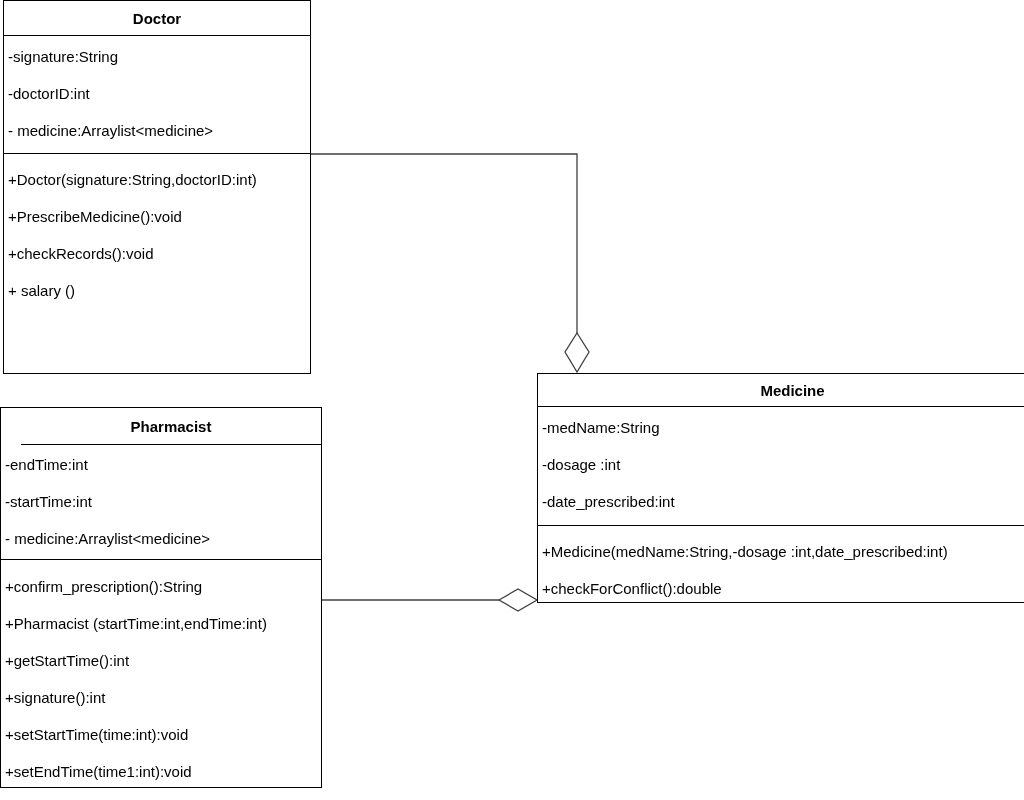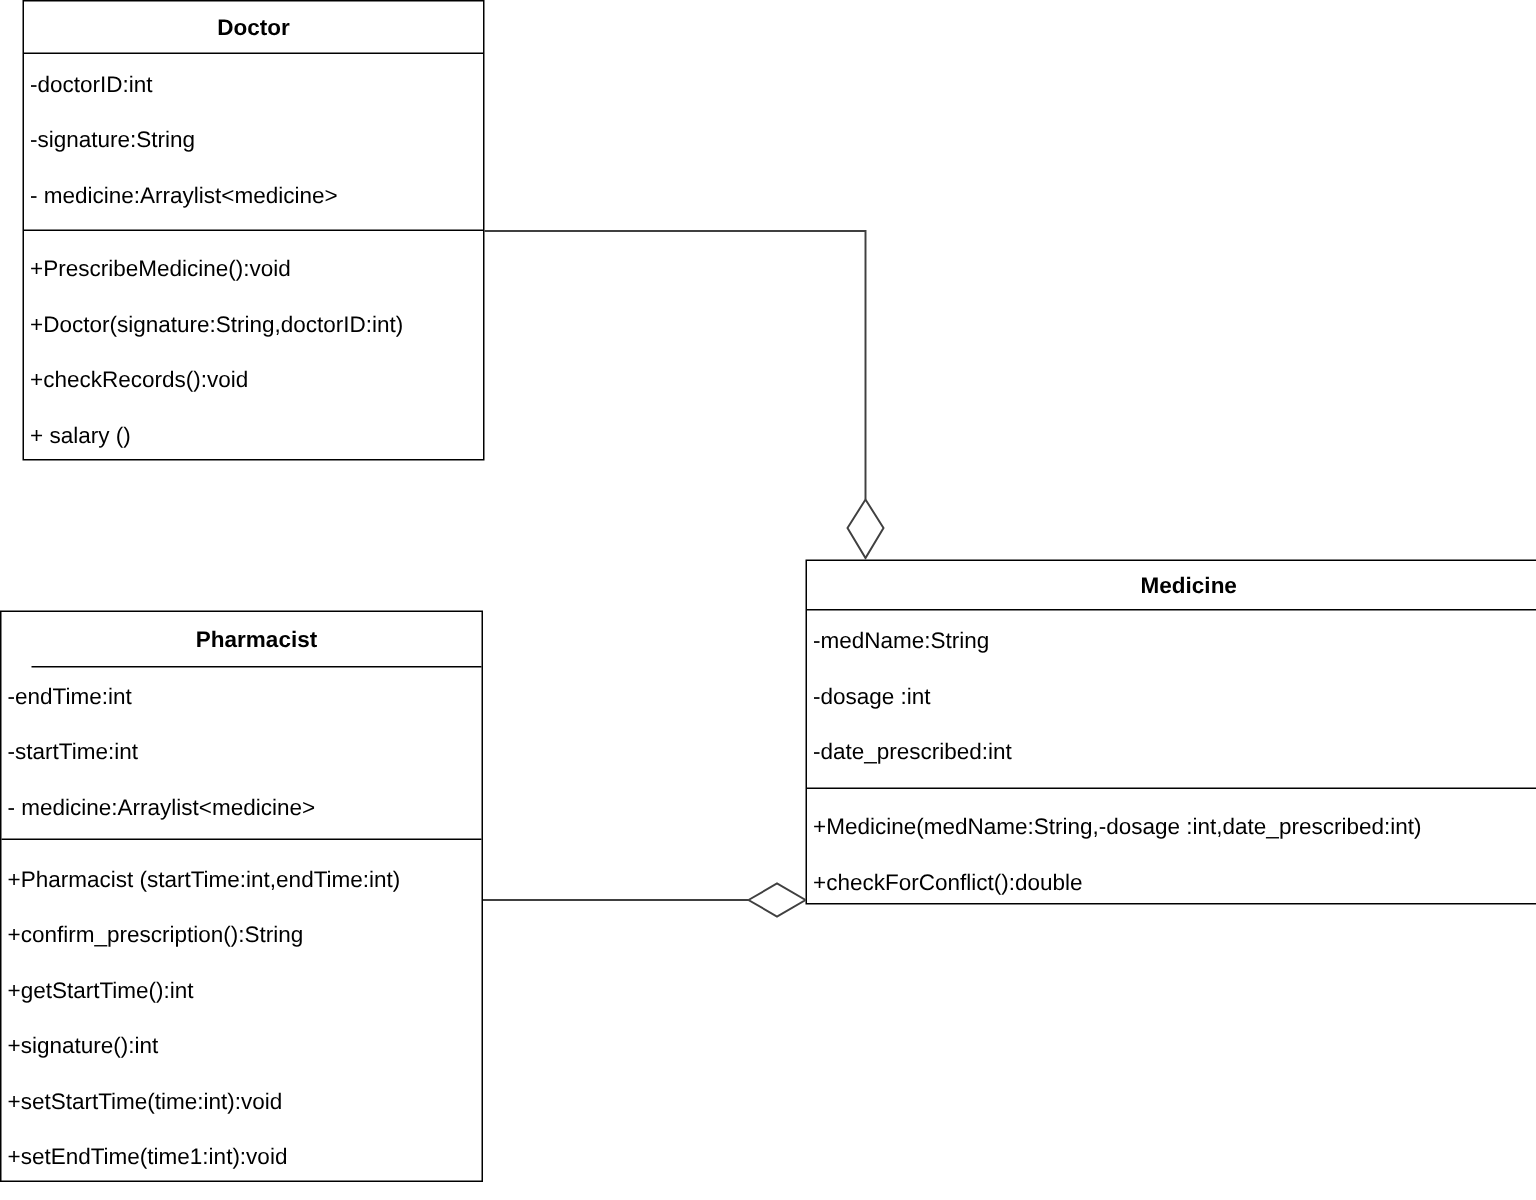--- a/index.html
+++ b/index.html
@@ -33,45 +33,45 @@
 
 <div id="canvas" style="--bg: #ffffff; --box-stroke: #000000; --conn-stroke: #404040; --diamond-fill: #ffffff;">
 
   <svg class="connectors" width="1024" height="800">
     <path class="edge" d="M308,154 H577 V333"></path>
     <polygon class="diamond" points="577,333 589,352 577,372 565,352"></polygon>
     <path class="edge" d="M322,600 H499"></path>
     <polygon class="diamond" points="499,600 518,589 537,600 518,611"></polygon>
   </svg>
 
-  <div class="uml-class" style="left:15px;top:0;width:308px;height:307px;">
+  <div class="uml-class" style="left:3px;top:0;width:308px;height:374px;">
     <div class="uml-title" style="height:35px;">Doctor</div>
     <div class="uml-section attrs" style="height:118px;padding-top:2px;">
+      <div class="uml-row">-signature:String</div>
       <div class="uml-row">-doctorID:int</div>
-      <div class="uml-row">-signature:String</div>
       <div class="uml-row">- medicine:Arraylist&lt;medicine&gt;</div>
     </div>
     <div class="uml-section methods" style="padding-top:7px;">
+      <div class="uml-row">+Doctor(signature:String,doctorID:int)</div>
       <div class="uml-row">+PrescribeMedicine():void</div>
-      <div class="uml-row">+Doctor(signature:String,doctorID:int)</div>
       <div class="uml-row">+checkRecords():void</div>
       <div class="uml-row">+ salary ()</div>
     </div>
   </div>
 
   <div class="uml-class" style="left:0;top:407px;width:322px;height:381px;">
     <div class="uml-title" style="height:37px;margin-left:20px;">Pharmacist</div>
     <div class="uml-section attrs" style="height:115px;padding-top:1px;">
       <div class="uml-row">-endTime:int</div>
       <div class="uml-row">-startTime:int</div>
       <div class="uml-row">- medicine:Arraylist&lt;medicine&gt;</div>
     </div>
     <div class="uml-section methods" style="padding-top:8px;">
+      <div class="uml-row">+confirm_prescription():String</div>
       <div class="uml-row">+Pharmacist (startTime:int,endTime:int)</div>
-      <div class="uml-row">+confirm_prescription():String</div>
       <div class="uml-row">+getStartTime():int</div>
       <div class="uml-row">+signature():int</div>
       <div class="uml-row">+setStartTime(time:int):void</div>
       <div class="uml-row">+setEndTime(time1:int):void</div>
     </div>
   </div>
 
   <div class="uml-class" style="left:537px;top:373px;width:511px;height:230px;">
     <div class="uml-title" style="height:33px;">Medicine</div>
     <div class="uml-section attrs" style="height:119px;padding-top:2px;">

